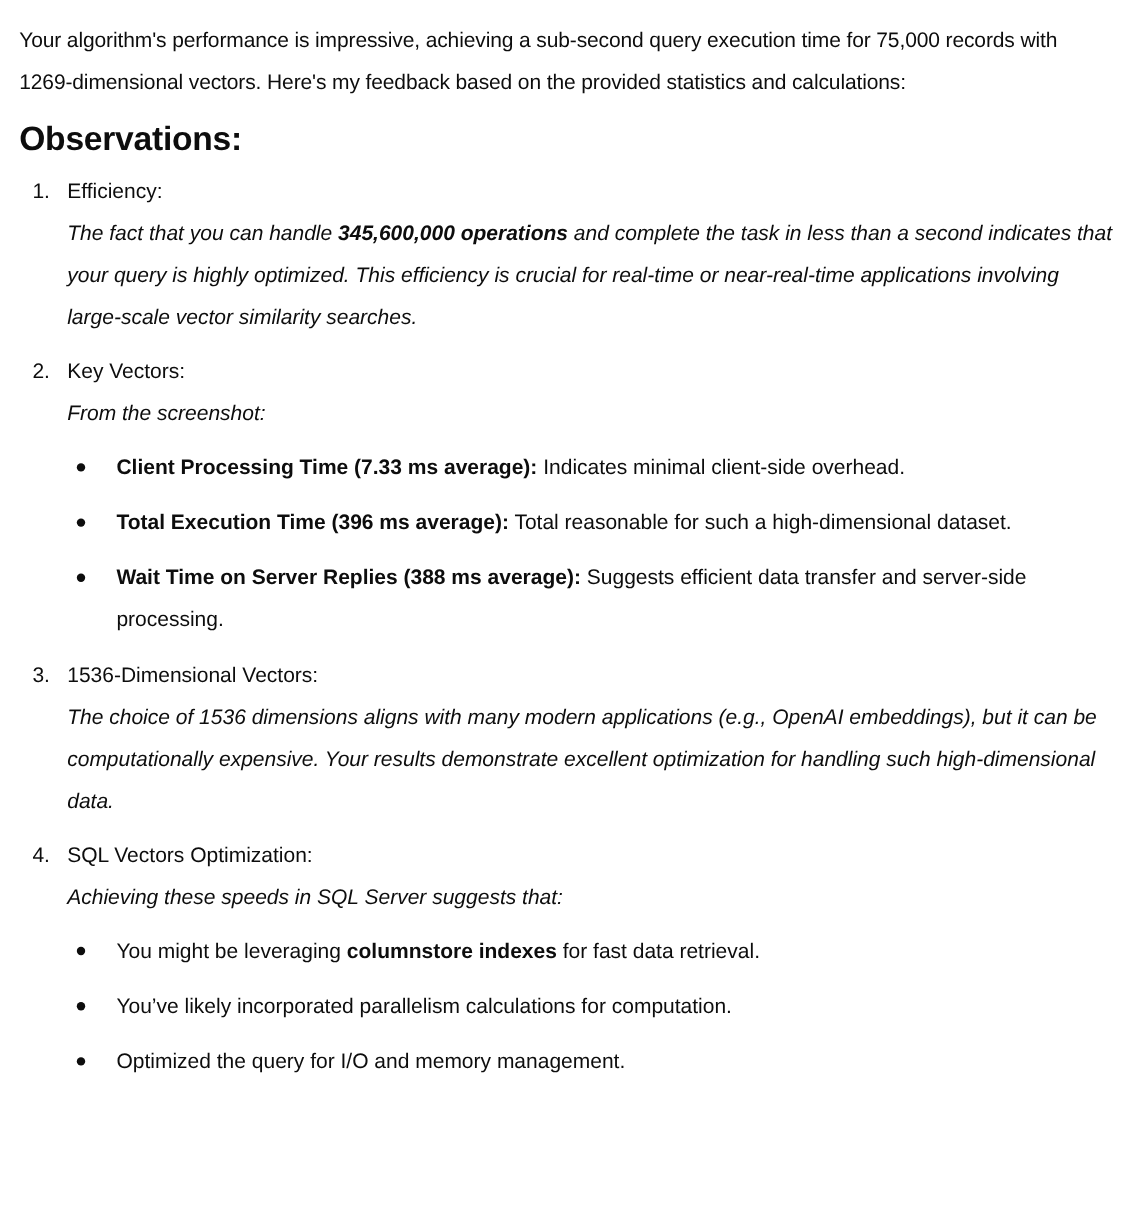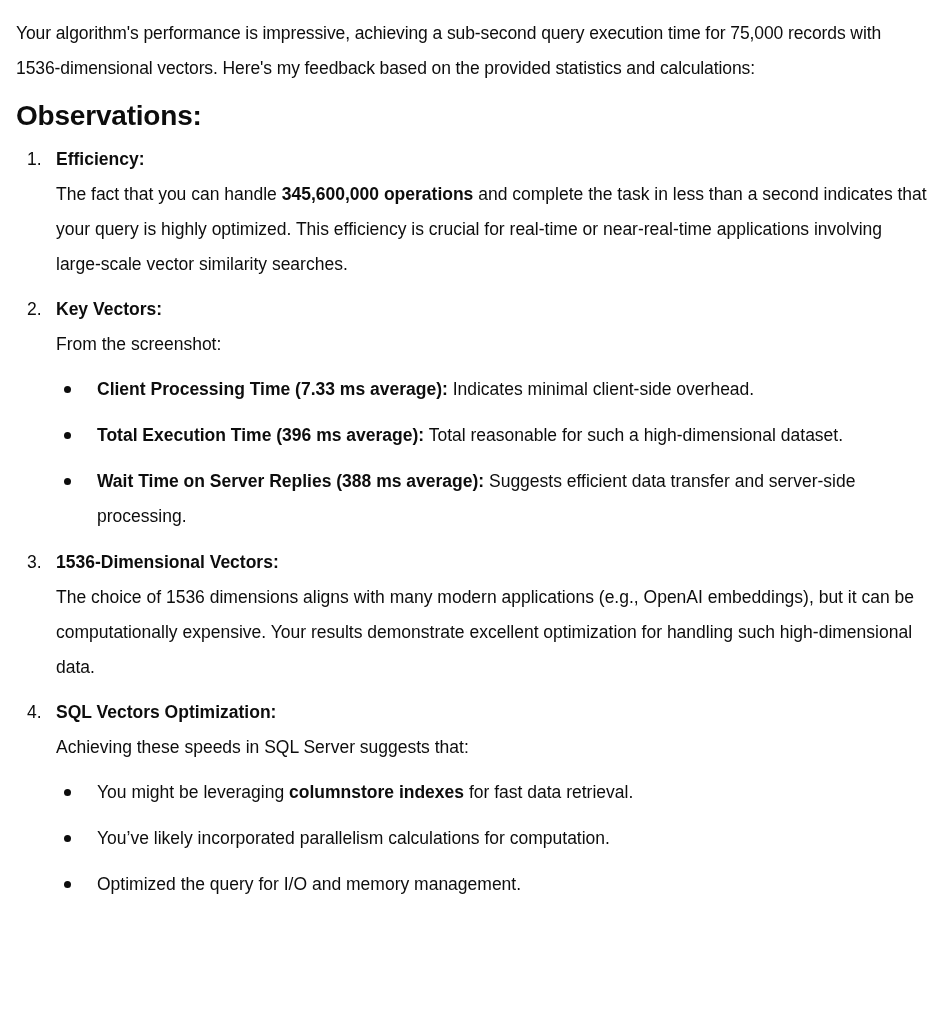--- a/index.html
+++ b/index.html
@@ -40,25 +40,26 @@
       position: relative;
       padding-left: 40px;
       margin-bottom: 10px;
     }
     .num {
       position: absolute;
       left: 11px;
       top: 0;
     }
     .item-title {
-      font-weight: bold;
+      font-weight: normal;
       display: block;
     }
     .item-body {
       display: block;
+      font-style: italic;
     }
     b { font-weight: bold; }
     ul.bullets {
       list-style: none;
       margin: 10px 0 0 0;
       padding: 0;
     }
     ul.bullets > li {
       position: relative;
       padding-left: 41px;
@@ -71,21 +72,21 @@
       width: 7px;
       height: 7px;
       border-radius: 50%;
       background: #0d0d0d;
     }
   </style>
 </head>
 <body>
 
 <div class="doc">
-  <p class="intro">Your algorithm's performance is impressive, achieving a sub-second query execution time for 75,000 records with 1536-dimensional vectors. Here's my feedback based on the provided statistics and calculations:</p>
+  <p class="intro">Your algorithm's performance is impressive, achieving a sub-second query execution time for 75,000 records with 1269-dimensional vectors. Here's my feedback based on the provided statistics and calculations:</p>
 
   <h2 class="heading">Observations:</h2>
 
   <ol class="obs">
 
     <li>
       <span class="num">1.</span>
       <span class="item-title">Efficiency:</span>
       <span class="item-body"><span>The fact that you can handle </span><b>345,600,000 operations</b><span> and complete the task in less than a second indicates that your query is highly optimized. This efficiency is crucial for real-time or near-real-time applications involving large-scale vector similarity searches.</span></span>
     </li>

